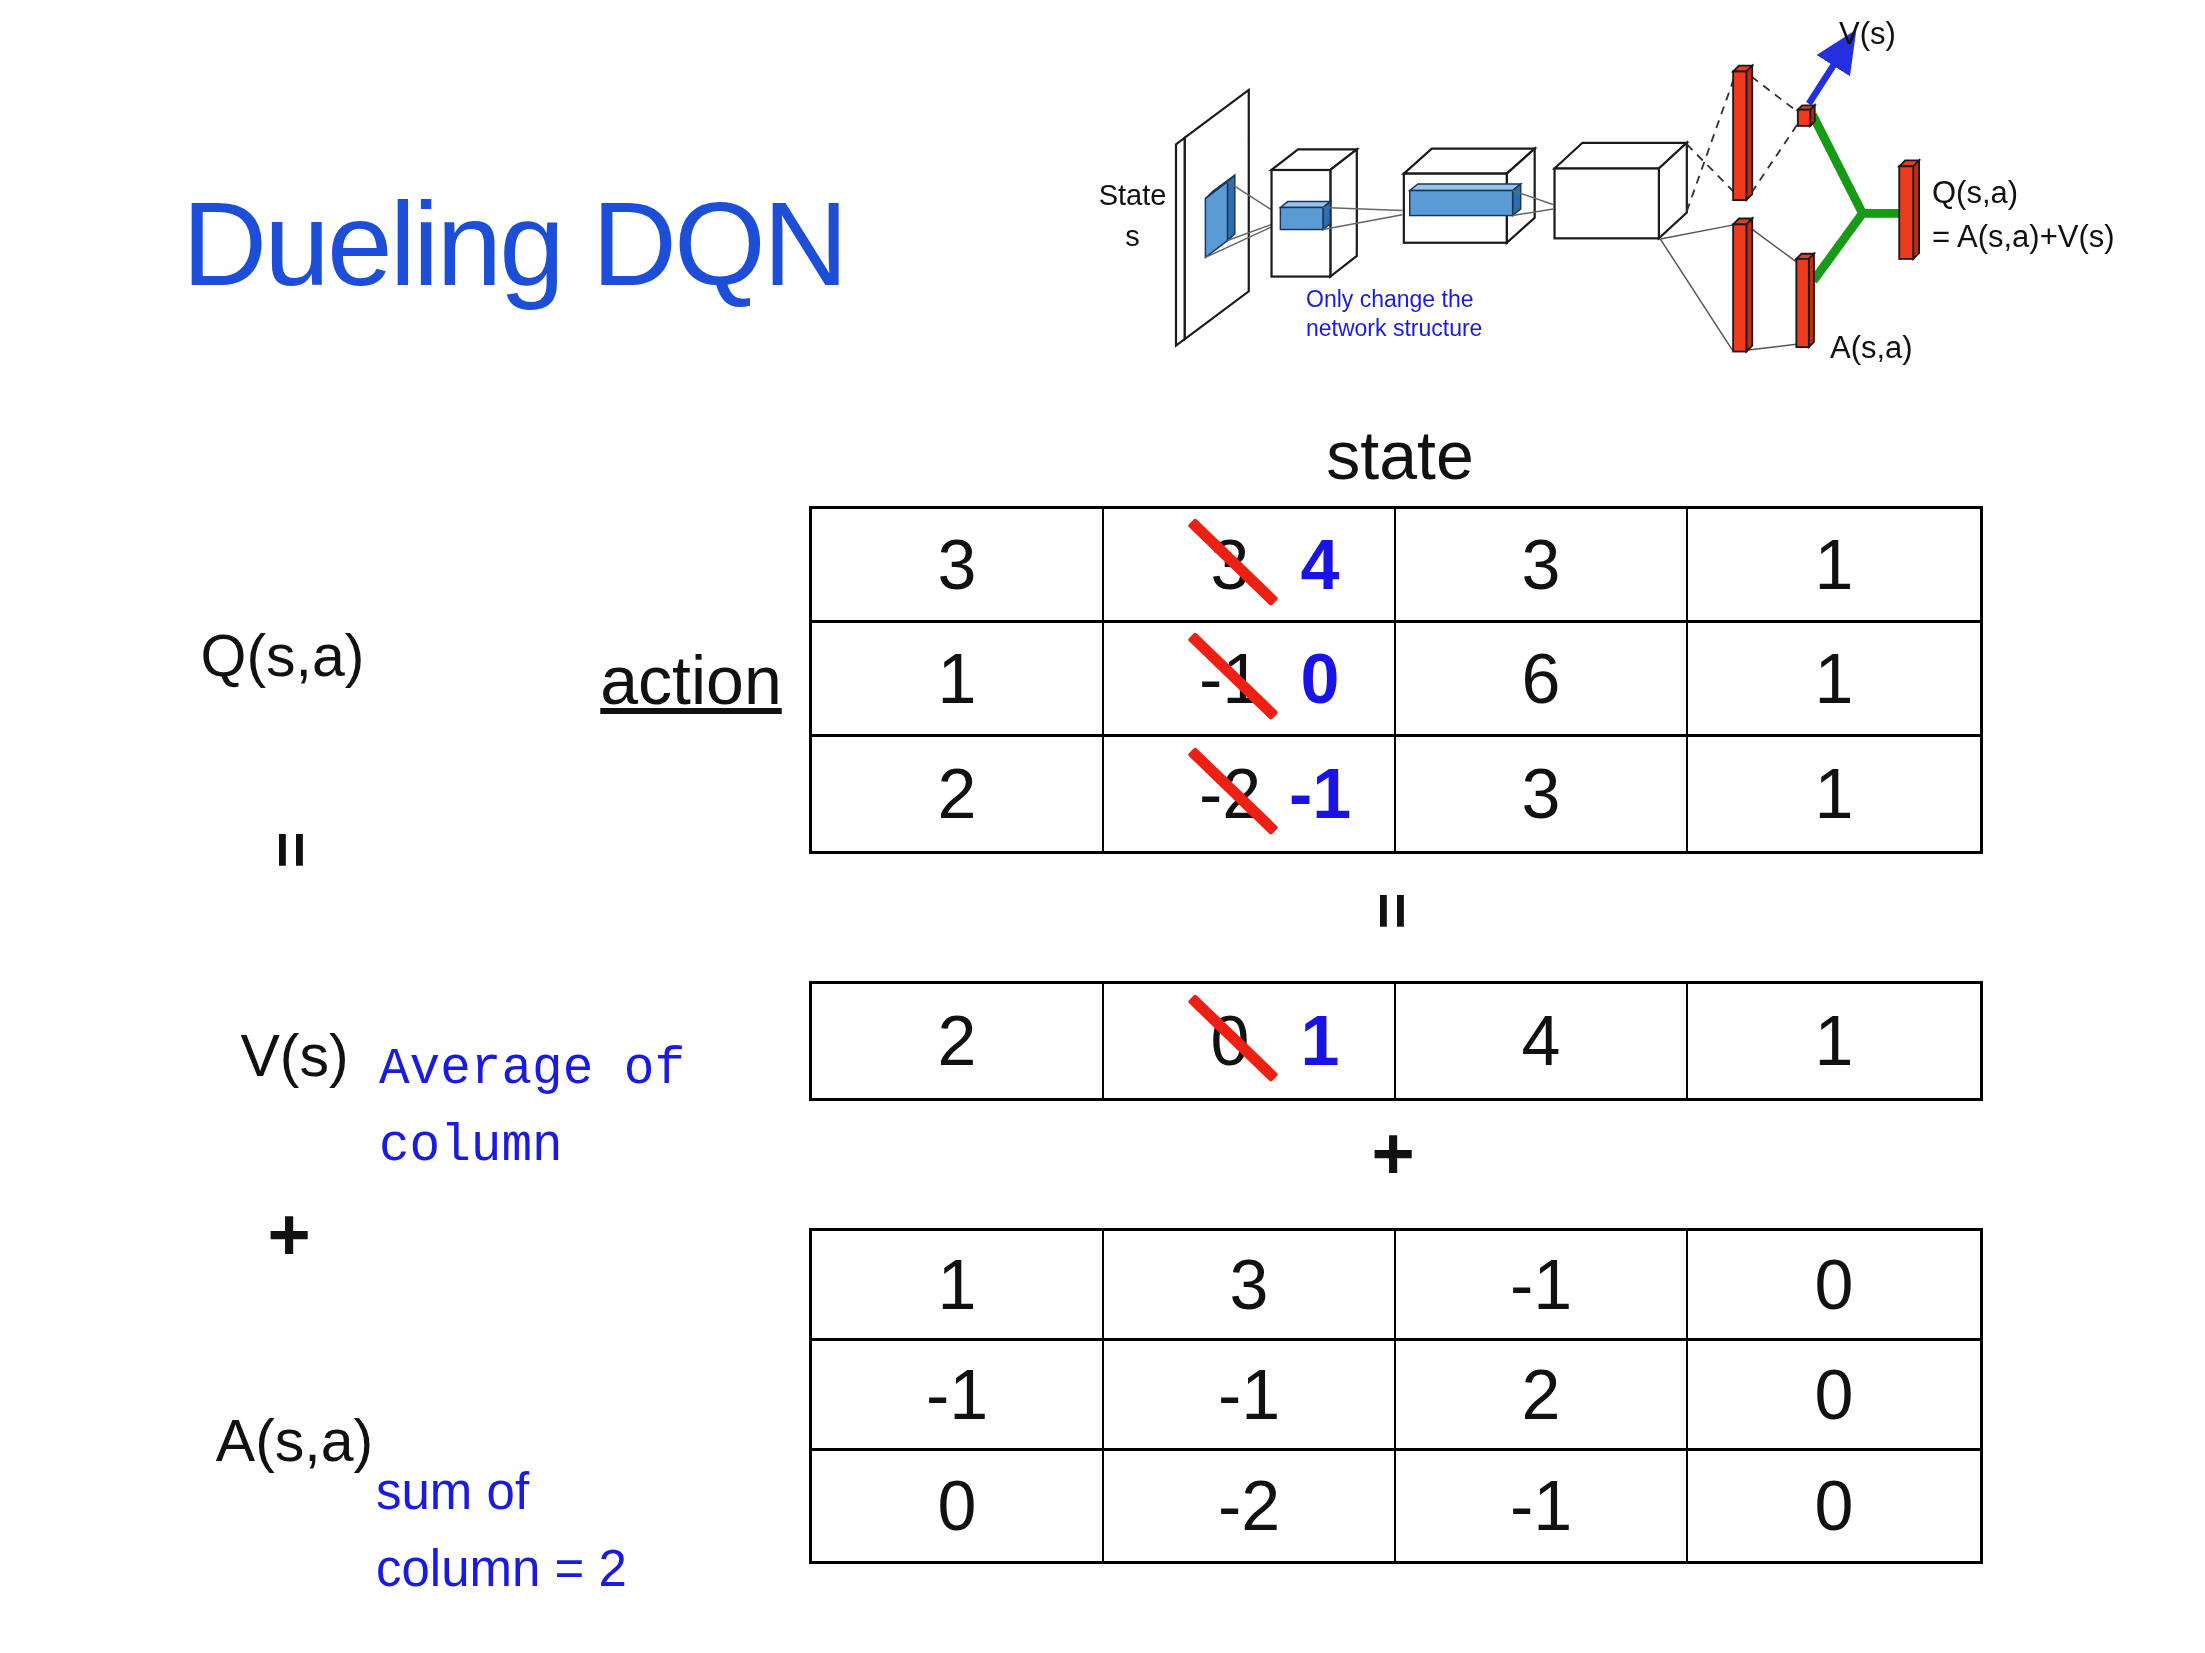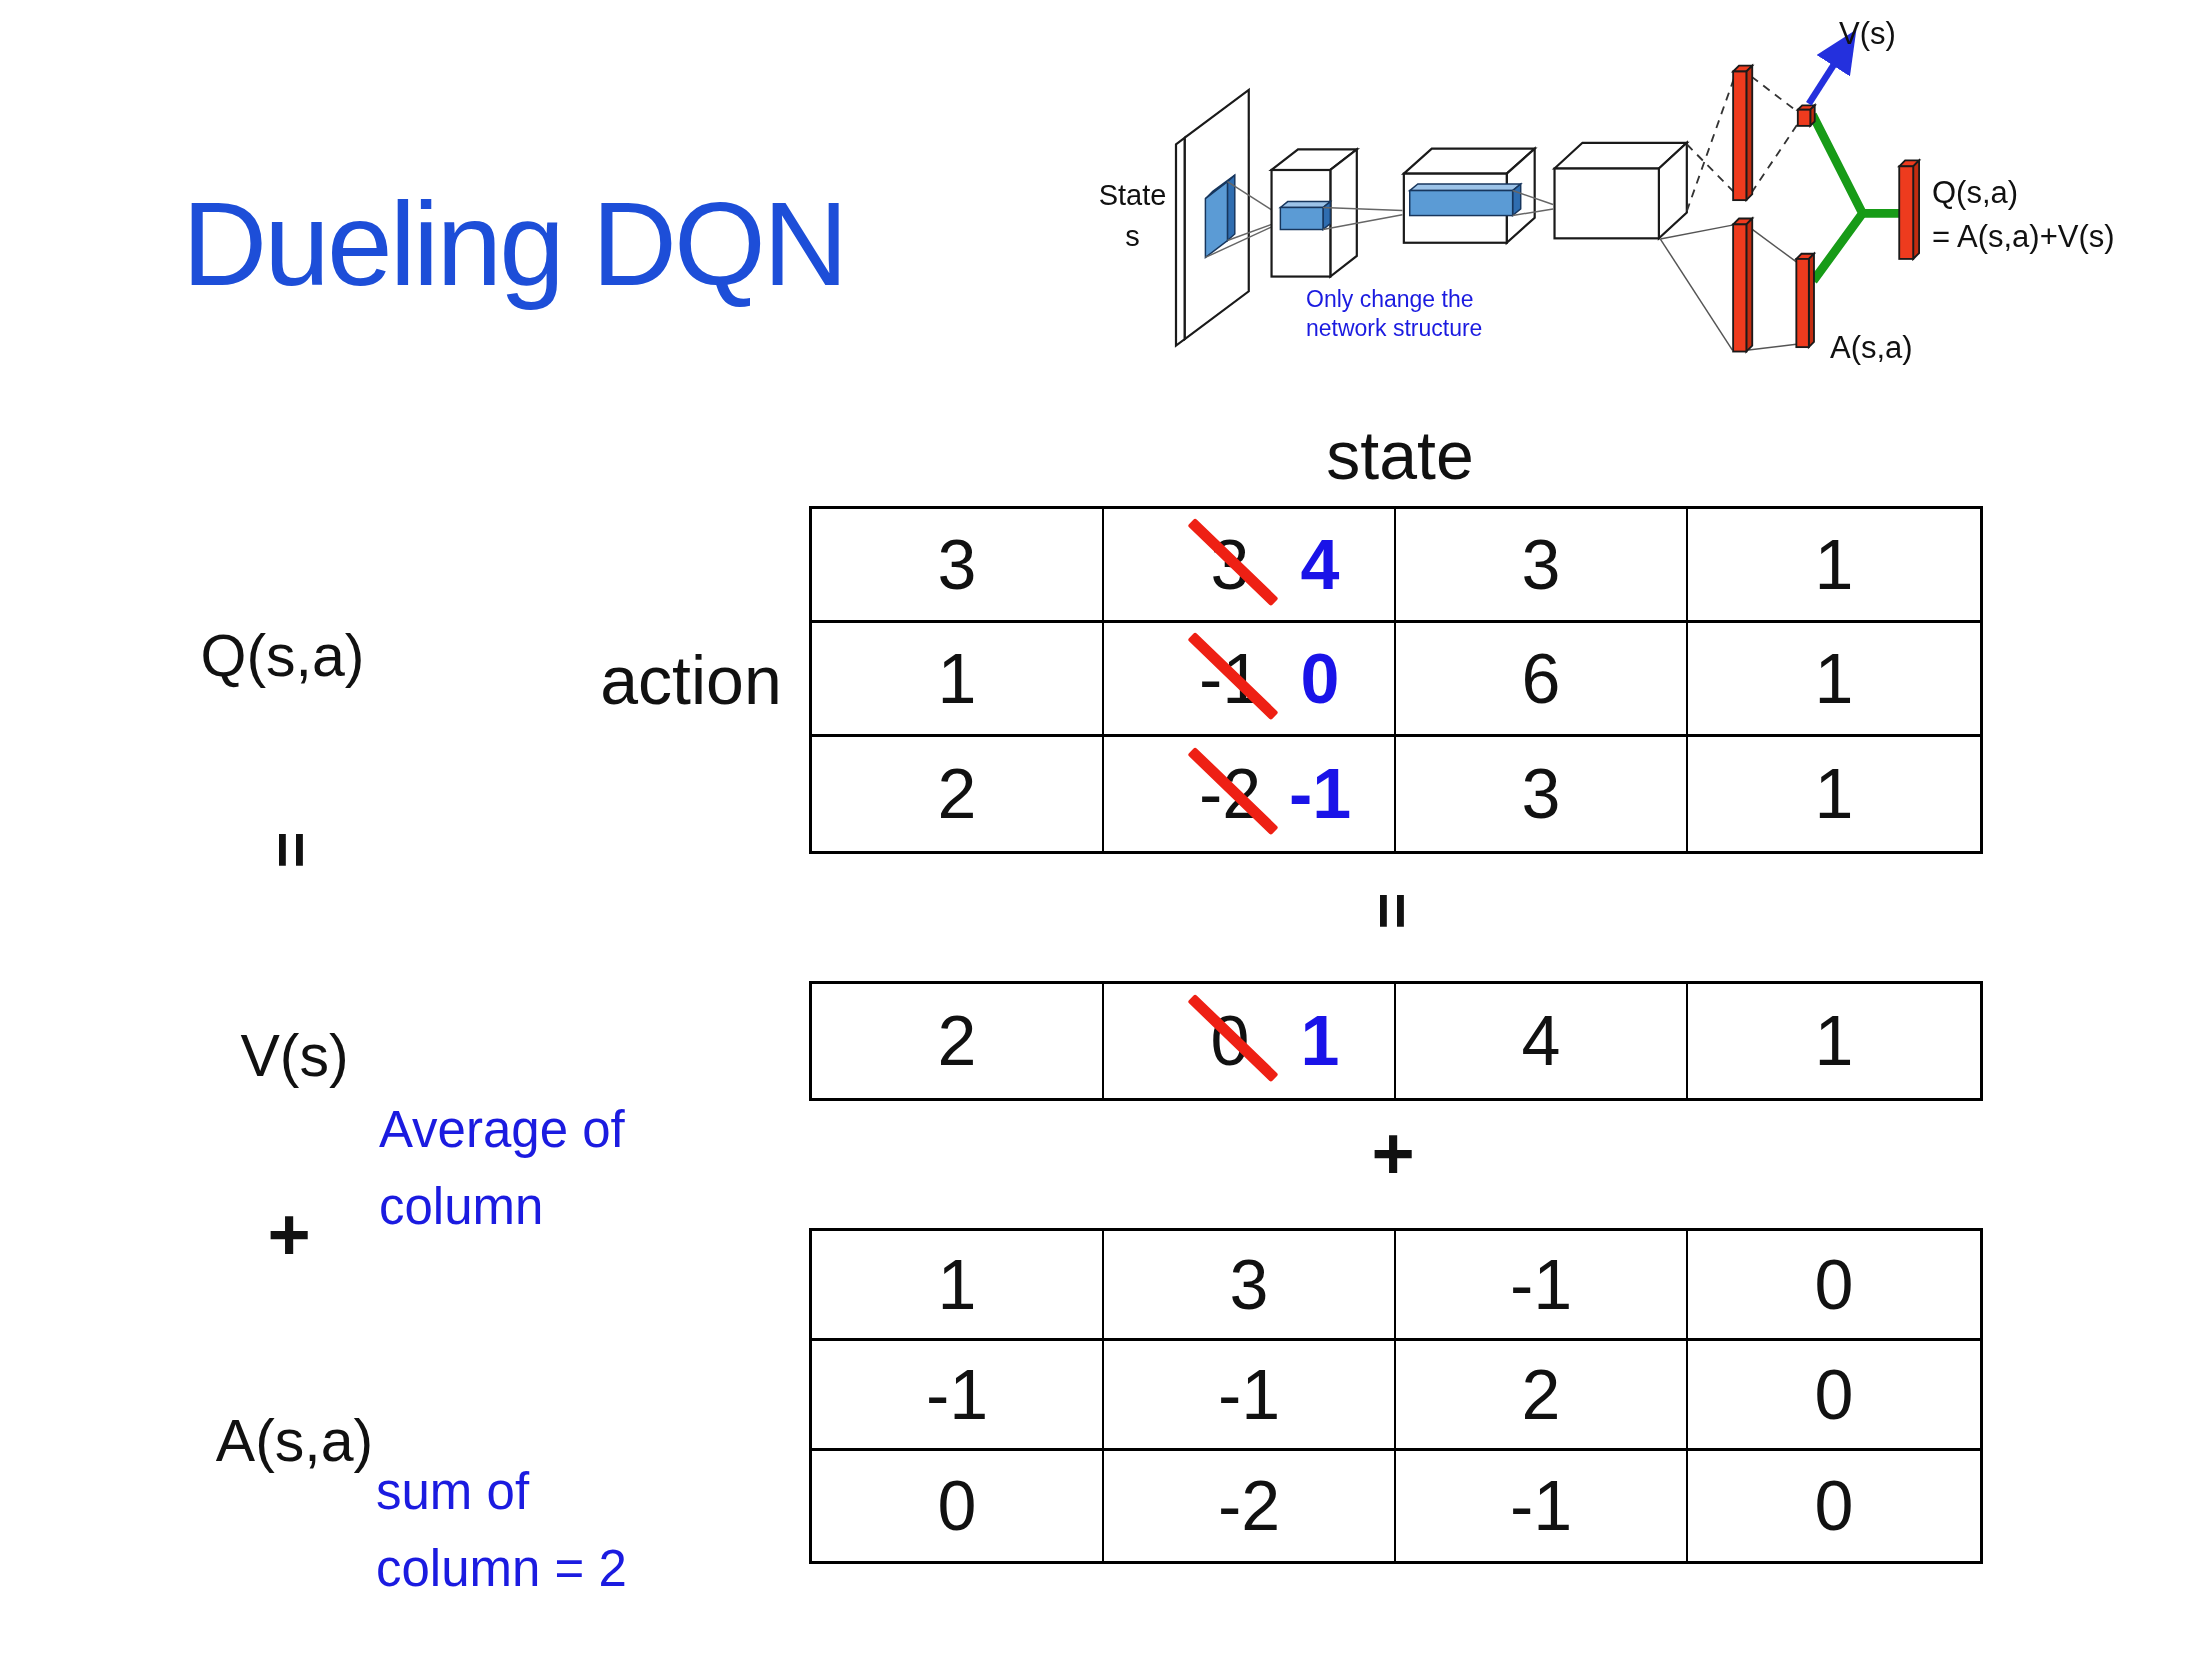--- a/index.html
+++ b/index.html
@@ -21,26 +21,26 @@
   #eq-v{left:221px;top:1022px;width:147px;}
   #eq-a{left:184px;top:1407px;width:221px;}
   .rot-eq{font-size:63px;font-weight:700;}
   .rot-eq span{display:inline-block;transform:rotate(90deg);}
   #eq-equals-left{left:259px;top:814px;width:66px;text-align:center;}
   #eq-plus-left{left:252px;top:1192px;width:74px;text-align:center;font-size:74px;font-weight:700;}
   #tbl-equals{left:1360px;top:875px;width:66px;text-align:center;}
   #tbl-plus{left:1356px;top:1111px;width:74px;text-align:center;font-size:74px;font-weight:700;}
   
   .blue-note{font-size:51px;color:#1b1be0;line-height:1.5;white-space:pre-line;}
-  #note-average{left:379px;top:1092px;}
+  #note-average{left:379px;top:1032px;font-family:Liberation Mono, monospace;}
   #note-sum{left:376px;top:1454px;}
   
   .axis-label{font-size:68px;text-align:center;}
   #label-state{left:1253px;top:416px;width:294px;}
-  #label-action{left:544px;top:641px;width:294px;}
+  #label-action{left:544px;top:641px;width:294px;text-decoration:underline;}
   
   .tbl{position:absolute;background:#fff;border:3.7px solid #000;display:grid;grid-template-columns:repeat(4,292px);}
   #q-table{left:809px;top:506px;grid-auto-rows:114px;}
   #v-table{left:809px;top:981px;grid-auto-rows:114px;}
   #a-table{left:809px;top:1228px;grid-auto-rows:110px;}
   .cell{position:relative;box-sizing:border-box;border-right:2.9px solid #000;border-bottom:3.7px solid #000;
         display:flex;align-items:center;justify-content:center;}
   .cell:nth-child(4n){border-right:none;}
   #q-table .cell:nth-child(n+9){border-bottom:none;}
   #v-table .cell{border-bottom:none;}

